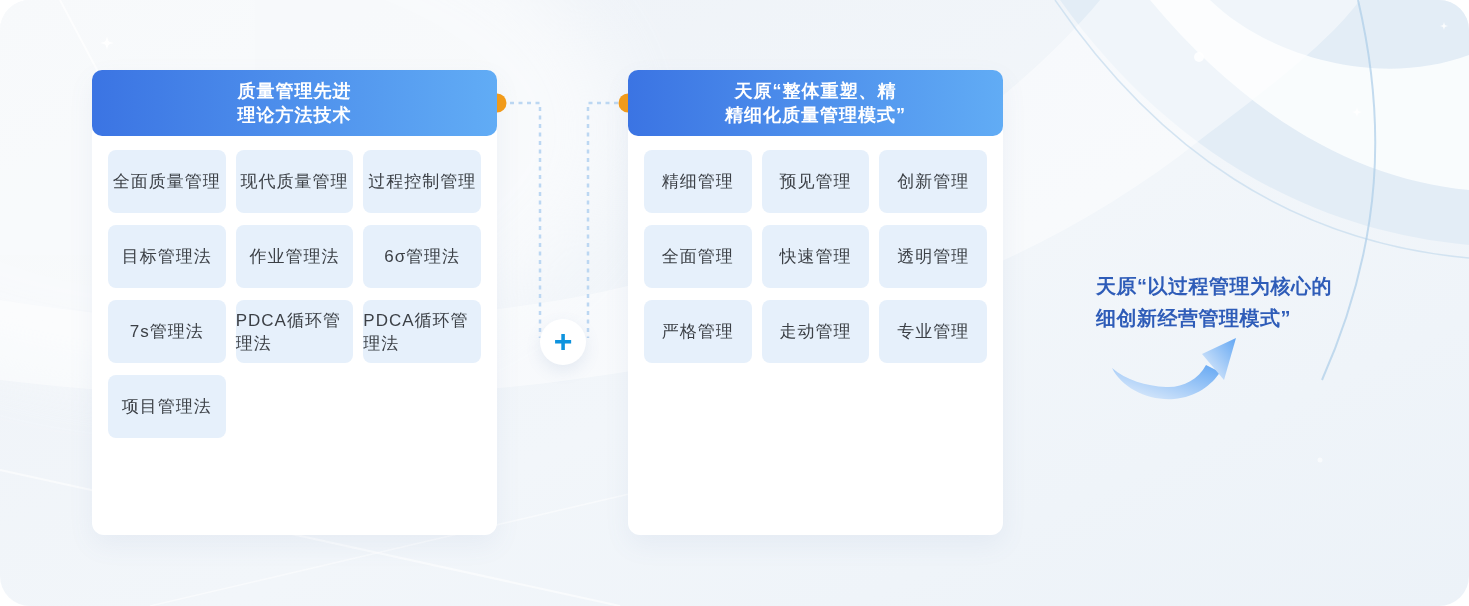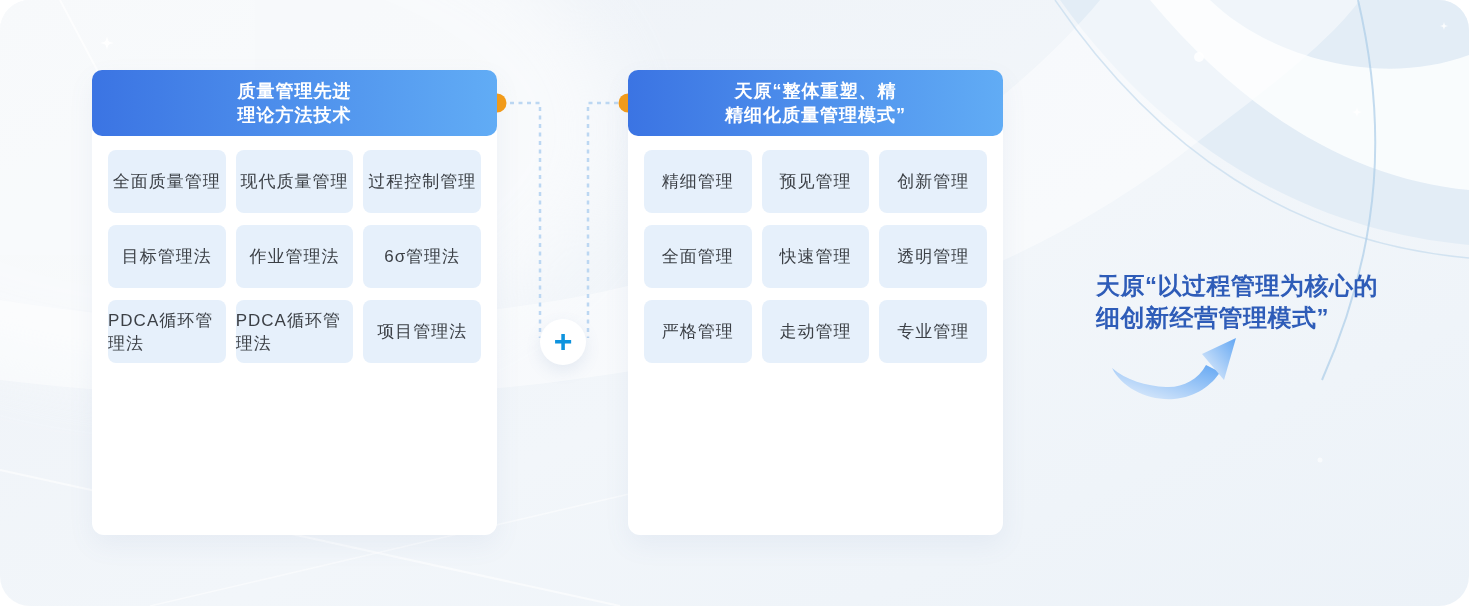--- a/index.html
+++ b/index.html
@@ -41,21 +41,21 @@
     background:var(--plus_circle_bg);box-shadow:0 6px 16px rgba(90,120,170,.12);
   }
   .plus-glyph{
     position:absolute;inset:0;display:flex;align-items:center;justify-content:center;
     color:var(--plus_icon);font-size:32px;font-weight:bold;line-height:1;padding-bottom:3px;box-sizing:border-box;
   }
 
   
   .result-text{
     position:absolute;left:1096px;top:270px;width:300px;
-    font-size:24px;line-height:32px;font-weight:bold;color:var(--result_text);letter-spacing:.5px;
+    font-size:20px;line-height:32px;font-weight:bold;color:var(--result_text);letter-spacing:.5px;
   }
   .arrow-wrap{position:absolute;left:1106px;top:330px;width:140px;height:80px;}
 </style>
 </head>
 <body>
 
 <div class="stage">
 
   <svg class="bg-svg" viewBox="0 0 1469 606" xmlns="http://www.w3.org/2000/svg">
     <defs>
@@ -91,20 +91,21 @@
       <div>质量管理先进</div>
       <div>理论方法技术</div>
     </div>
     <div class="tile-grid">
       <div class="tile">全面质量管理</div>
       <div class="tile">现代质量管理</div>
       <div class="tile">过程控制管理</div>
       <div class="tile">目标管理法</div>
       <div class="tile">作业管理法</div>
       <div class="tile">6σ管理法</div>
+      <div class="tile">7s管理法</div>
       <div class="tile">PDCA循环管理法</div>
       <div class="tile">PDCA循环管理法</div>
       <div class="tile">项目管理法</div>
     </div>
   </div>
 
   <div class="panel panel-right">
     <div class="panel-header">
       <div>天原“整体重塑、精</div>
       <div>精细化质量管理模式”</div>

